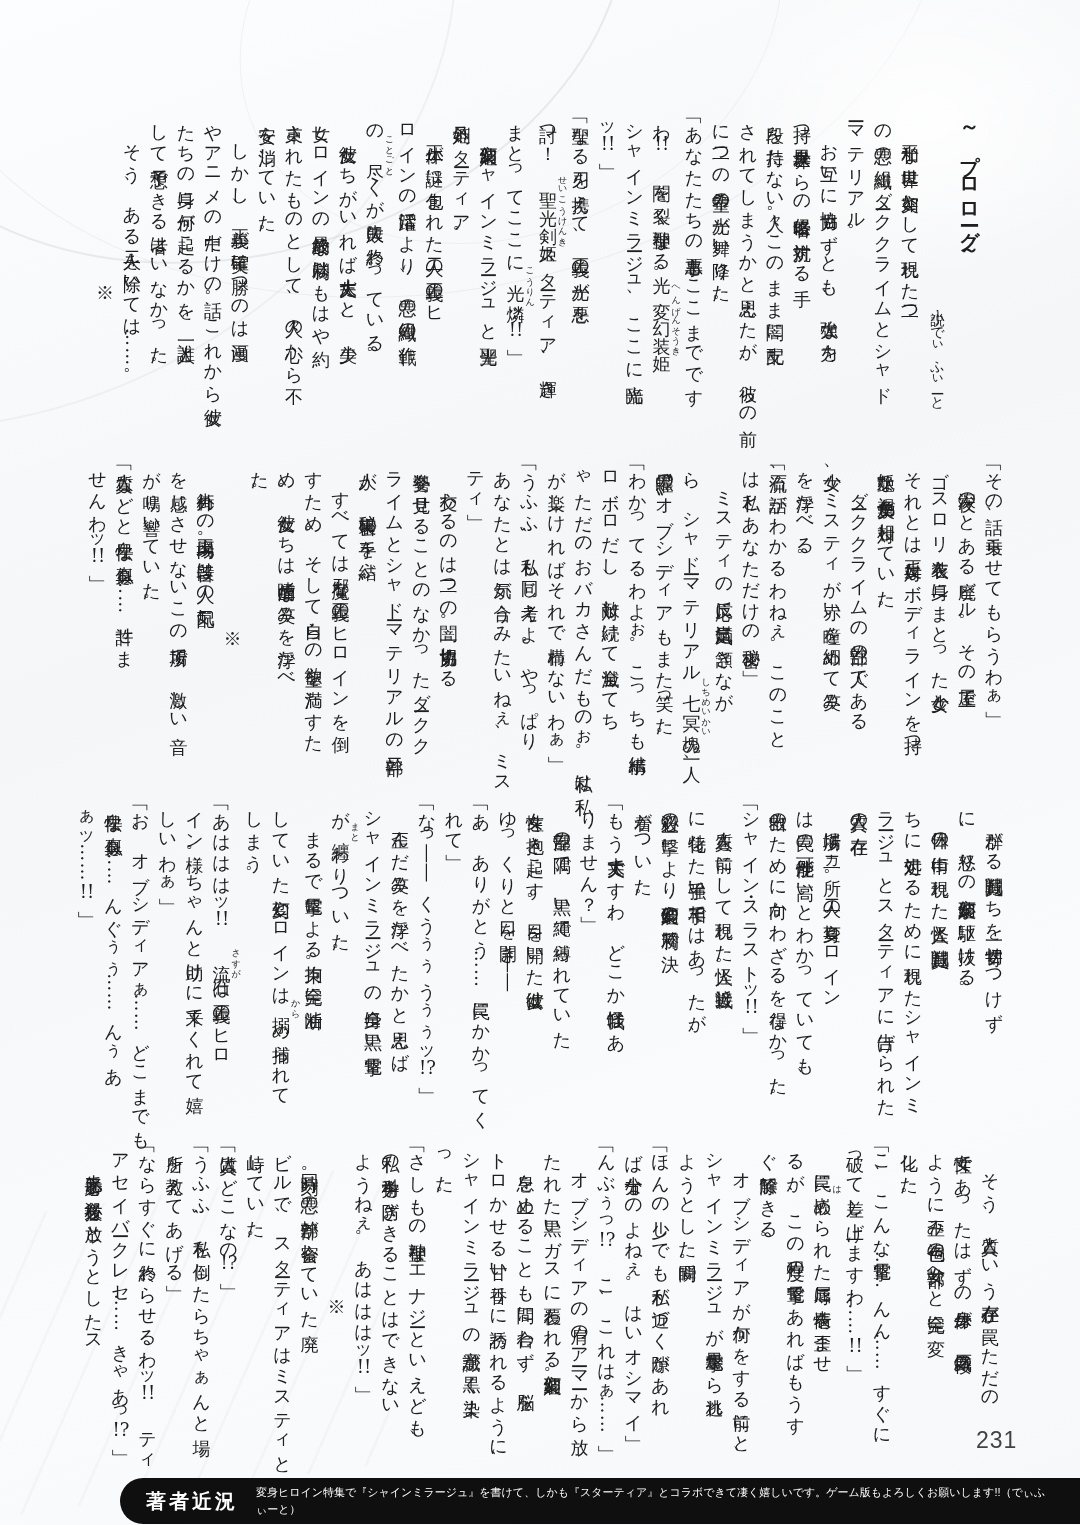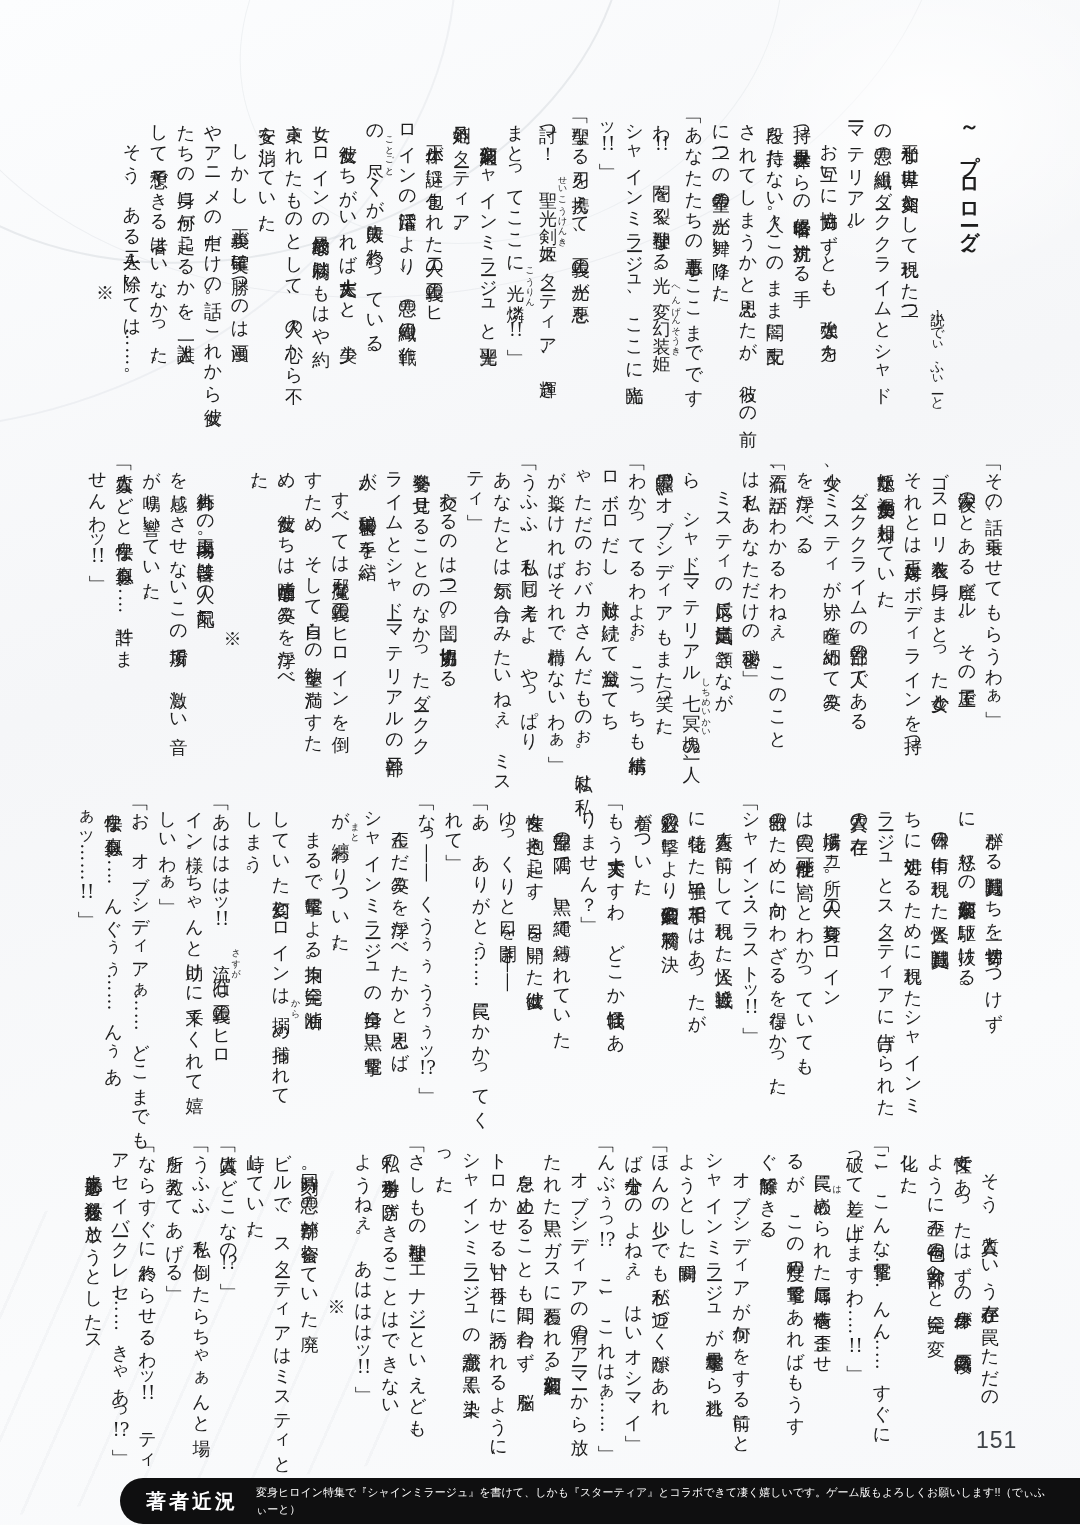--- a/index.html
+++ b/index.html
@@ -202,19 +202,19 @@
       <div class="tline">ビルで、スターティアはミスティと対</div>
       <div class="tline">峙していた。</div>
       <div class="tline">「人質はどこなの<span class="tcy">!?</span>」</div>
       <div class="tline">「うふふ、私を倒したらちゃぁんと場</div>
       <div class="tline">所を教えてあげる」</div>
       <div class="tline">「ならすぐに終わらせるわッ<span class="tcy">!!</span>　ティ</div>
       <div class="tline">アセイバークレセ……きゃあっ<span class="tcy">!?</span>」</div>
       <div class="tline">　先手必勝と必殺技を放とうとしたス</div>
     </div>
 
-  <div id="page-number">151</div>
+  <div id="page-number">231</div>
 
   <div id="footer-bar">
     <span id="footer-label">著者近況</span>
     <span id="footer-comment">変身ヒロイン特集で『シャインミラージュ』を書けて、しかも『スターティア』とコラボできて凄く嬉しいです。ゲーム版もよろしくお願いします!!（でぃふぃーと）</span>
   </div>
 </div>
 
 </body></html>

